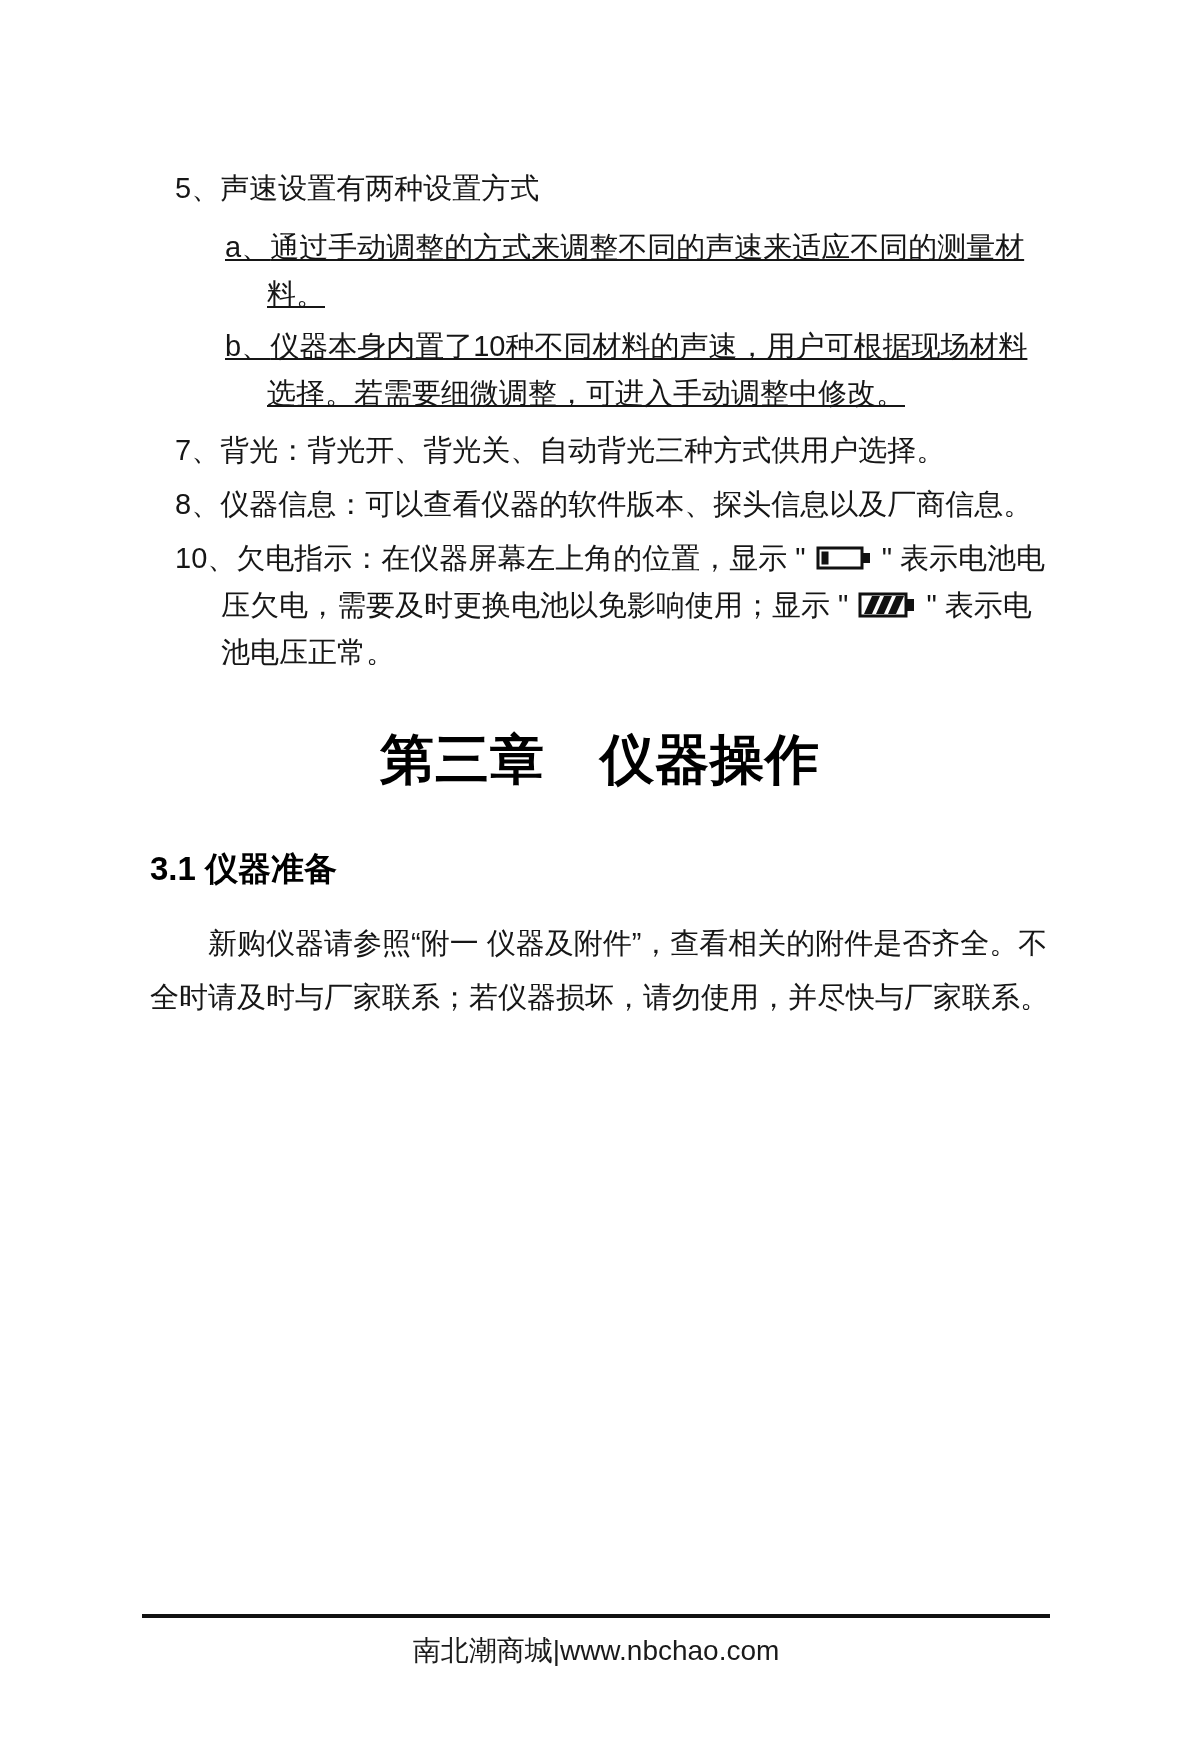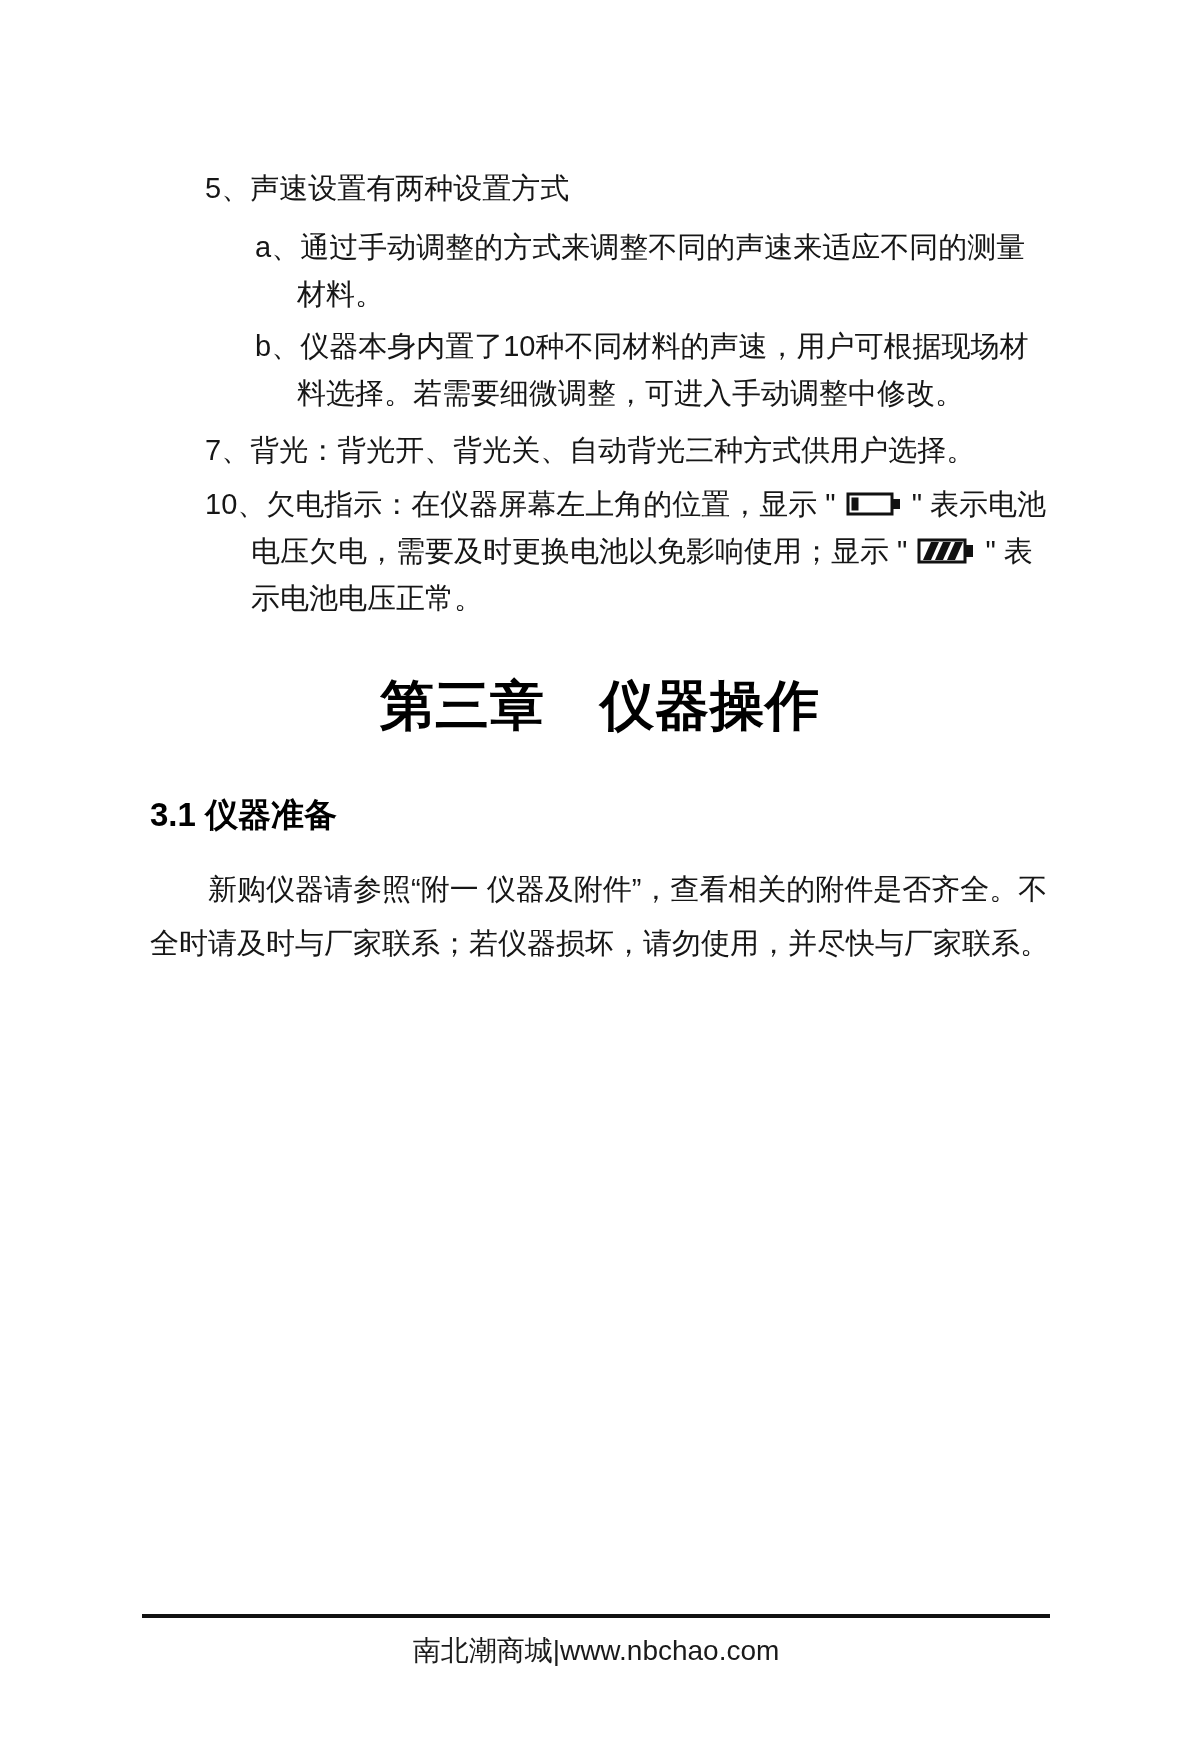--- a/index.html
+++ b/index.html
@@ -12,29 +12,30 @@
     overflow:hidden;
   }
   .page {
     position:relative;
     width:1200px; height:1739px;
     padding:165px 150px 0 150px;
     background:#ffffff;
   }
   .body-text { font-size:29px; line-height:47px; color:#161616; }
 
-  .list { margin-left:55px; }
+  .list { margin-left:25px; }
   .li {
     padding-left:46px; text-indent:-46px;
     margin-bottom:7px;
   }
   .sub {
     margin-left:50px;
     padding-left:42px; text-indent:-42px;
     margin-bottom:5px;
+    text-decoration:underline;
   }
   .sub-first { margin-top:12px; }
   .sub-last { margin-bottom:10px; }
   .num { display:inline; }
 
   .battery { vertical-align:-4px; margin:0 2px; }
 
   .special-note {
     margin:8px auto 0 auto;
     max-width:820px;
@@ -89,20 +90,23 @@
     </div>
     <div class="sub sub-last">
       <span class="num">b、</span><span>仪器本身内置了10种不同材料的声速，用户可根据现场材料选择。若需要细微调整，可进入手动调整中修改。</span>
     </div>
 
 
     <div class="li">
       <span class="num">7、</span><span>背光：背光开、背光关、自动背光三种方式供用户选择。</span>
     </div>
 
+    <div class="li">
+      <span class="num">8、</span><span>仪器信息：可以查看仪器的软件版本、探头信息以及厂商信息。</span>
+    </div>
 
 
     <div class="li">
       <span class="num">10、</span><span><span>欠电指示：在仪器屏幕左上角的位置，显示 " </span><svg class="battery" width="56" height="28" viewBox="0 0 56 28">
             <rect x="2" y="4" width="44" height="20" fill="#ffffff" stroke="#111111" stroke-width="3"></rect>
             <rect x="5.5" y="7.5" width="7" height="13" fill="#111111"></rect>
             <rect x="47" y="9" width="7" height="10" fill="#111111"></rect>
           </svg><span> " 表示电池电压欠电，需要及时更换电池以免影响使用；显示 " </span><svg class="battery" width="58" height="28" viewBox="0 0 58 28">
             <rect x="2" y="3" width="46" height="22" fill="#ffffff" stroke="#111111" stroke-width="3"></rect>
             <polygon points="6,23 14,5 22,5 14,23" fill="#111111"></polygon>

